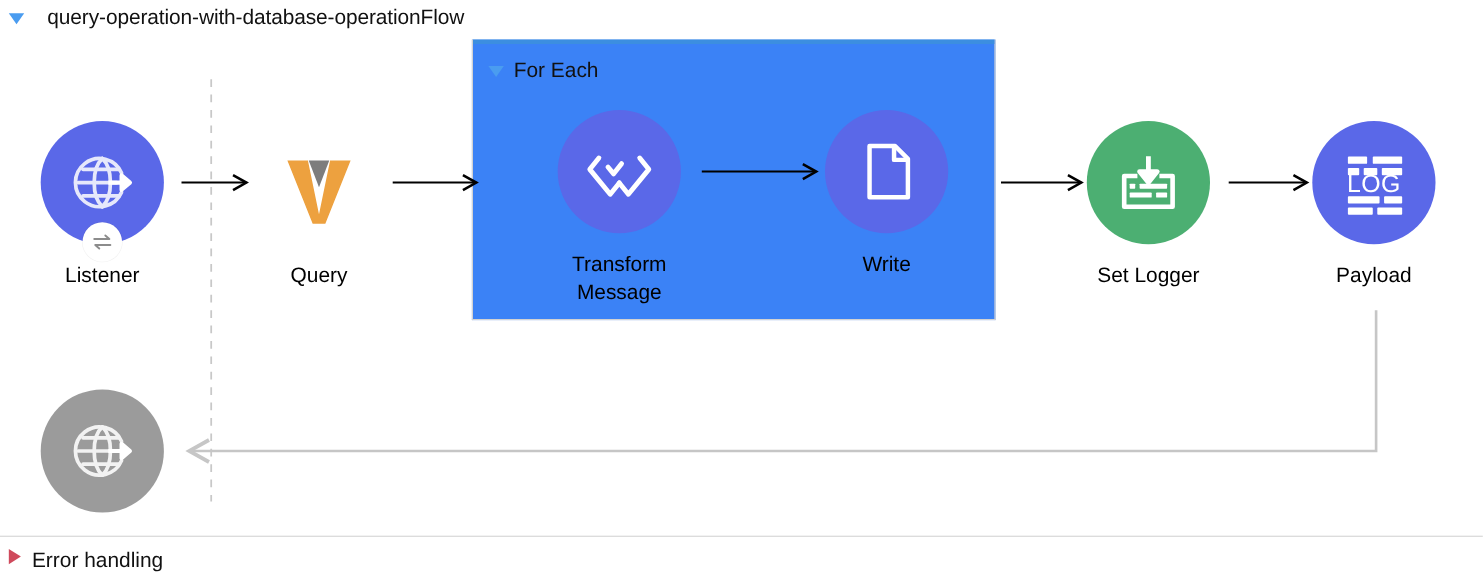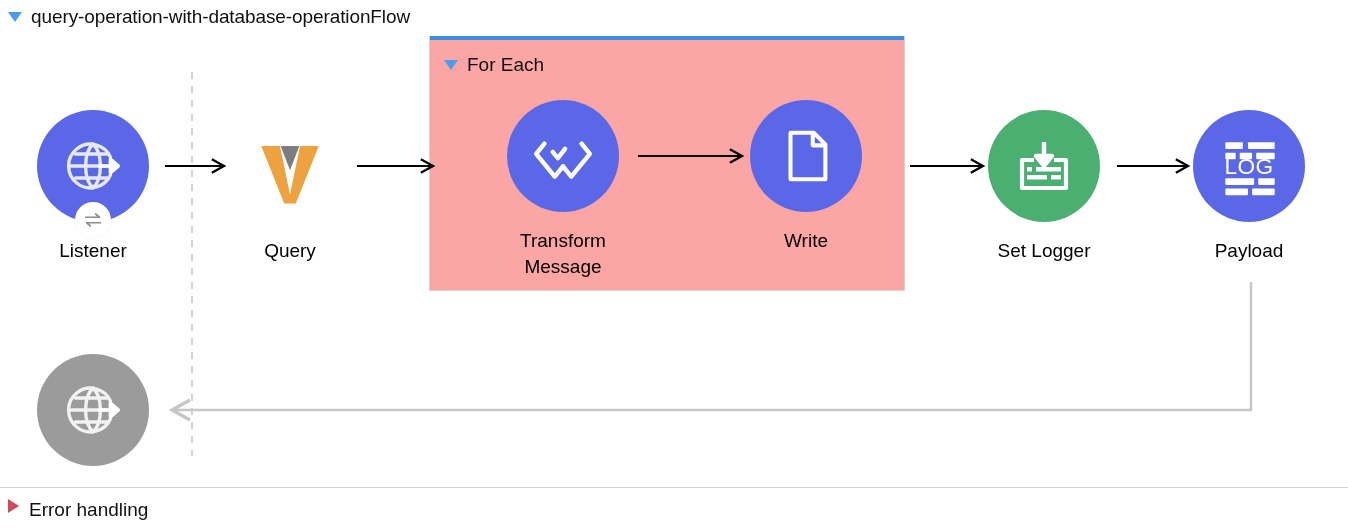--- a/index.html
+++ b/index.html
@@ -17,21 +17,21 @@
     -webkit-font-smoothing: antialiased;
   }
 
   
   .flow-header {
     position: absolute;
     left: 8px;
     top: 4px;
     display: flex;
     align-items: center;
-    gap: 9px;
+    gap: 21px;
     height: 26px;
   }
   .tri-down {
     width: 0; height: 0;
     border-left: 7px solid transparent;
     border-right: 7px solid transparent;
     border-top: 10px solid #4a9cf0;
   }
   .tri-right {
     width: 0; height: 0;
@@ -94,21 +94,21 @@
     background: #ffffff;
     display: flex;
     align-items: center;
     justify-content: center;
     box-shadow: 0 0 0 0.5px rgba(0,0,0,0.06);
   }
 
   
   .scope {
     position: absolute;
-    background: #fca5a5;
+    background: #3b82f6;
     border: 1px solid #d2d2d2;
     border-top: none;
     box-sizing: border-box;
     padding-left: 28px;
   }
   .scope-topbar {
     position: absolute;
     left: 0; top: 0;
     width: 100%;
     height: 4px;

